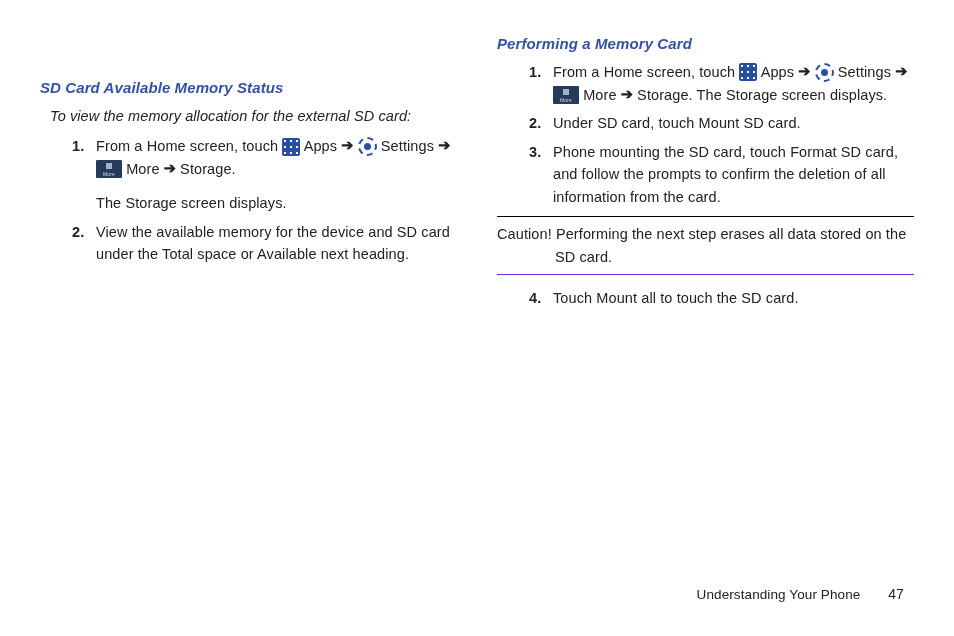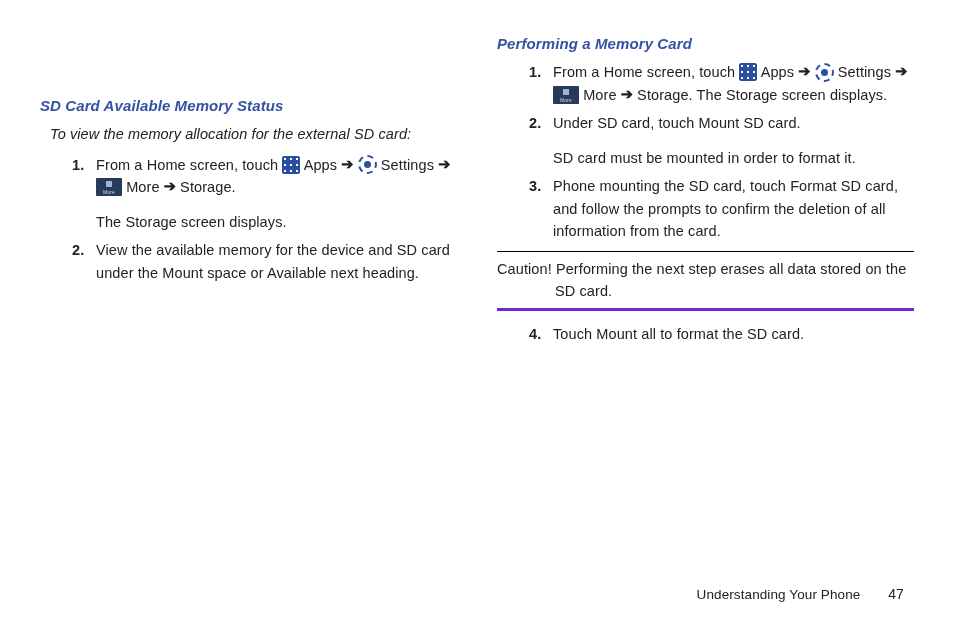--- a/index.html
+++ b/index.html
@@ -114,21 +114,21 @@
     content: "More";
     position: absolute;
     bottom: 0px; left: 0; right: 0;
     text-align: center;
     color: #cdd8e8;
     font-size: 5px;
     line-height: 7px;
   }
   .caution {
     border-top: 1px solid #000;
-    border-bottom: 3px solid #6d28d9;
+    border-bottom: 1px solid #6d28d9;
     padding: 6px 0 6px 0;
     margin: 8px 0 12px 0;
   }
   .caution-body {
     padding-left: 58px;
     text-indent: -58px;
   }
   .footer {
     position: absolute;
     right: 50px;
@@ -166,21 +166,21 @@
       <span class="b">More</span>
       <span class="arrow"> ➔ </span>
       <span class="b">Storage</span><span>.</span>
       <span class="cont">
         <span>The </span><span class="b">Storage</span><span> screen displays.</span>
       </span>
     </div>
 
     <div class="step">
       <span class="num">2.</span>
-      <span>View the available memory for the device and SD card under the </span><span class="b">Mount space</span><span> or </span><span class="b">Available next</span><span> heading.</span>
+      <span>View the available memory for the device and SD card under the </span><span class="b">Total space</span><span> or </span><span class="b">Available next</span><span> heading.</span>
     </div>
   </div>
 
   <div class="col">
     <div class="section-heading">Performing a Memory Card</div>
 
     <div class="step">
       <span class="num">1.</span>
       <span>From a Home screen, touch </span>
       <span class="icon apps"></span>
@@ -194,37 +194,36 @@
       <span class="icon more"></span>
       <span> </span>
       <span class="b">More</span>
       <span class="arrow"> ➔ </span>
       <span class="b">Storage</span><span>. The </span><span class="b">Storage</span><span> screen displays.</span>
     </div>
 
     <div class="step">
       <span class="num">2.</span>
       <span>Under </span><span class="b">SD card</span><span>, touch </span><span class="b">Mount SD card</span><span>.</span>
-      <span class="cont">SD card must be mounted in order to format it.</span>
     </div>
 
     <div class="step">
       <span class="num">3.</span>
       <span>Phone mounting the SD card, touch </span><span class="b">Format SD card</span><span>, and follow the prompts to confirm the deletion of all information from the card.</span>
     </div>
 
     <div class="caution">
       <div class="caution-body">
         <span class="b">Caution! </span><span>Performing the next step erases all data stored on the SD card.</span>
       </div>
     </div>
 
     <div class="step">
       <span class="num">4.</span>
-      <span>Touch </span><span class="b">Mount all</span><span> to format the SD card.</span>
+      <span>Touch </span><span class="b">Mount all</span><span> to touch the SD card.</span>
     </div>
   </div>
 </div>
 
 <div class="footer">
   <span>Understanding Your Phone</span>
   <span class="pn">47</span>
 </div>
 
 </body></html>

